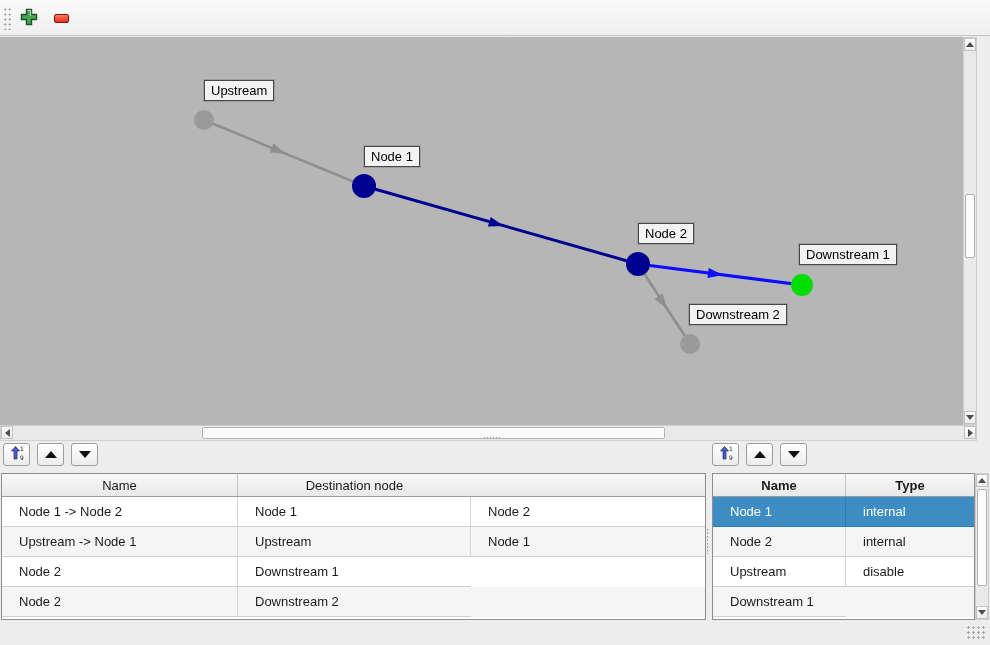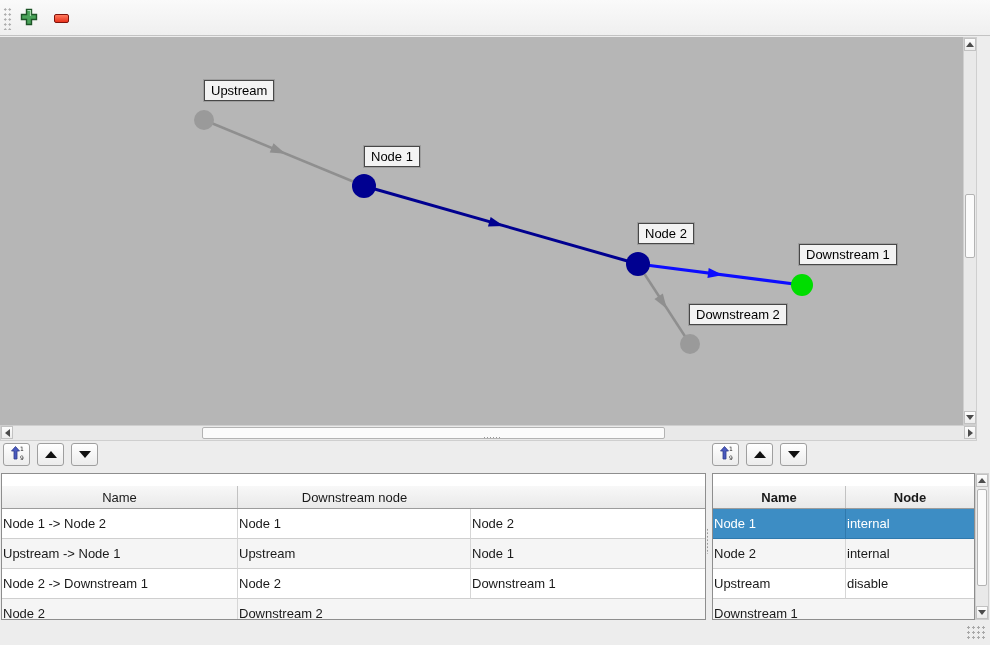--- a/index.html
+++ b/index.html
@@ -91,36 +91,36 @@
     background:linear-gradient(#ffffff,#ececec);
     display:flex; align-items:center; justify-content:center; cursor:pointer; padding:0;
   }
   .tri-b { width:0; height:0; }
   .tri-b.up   { border-left:6px solid transparent; border-right:6px solid transparent; border-bottom:7px solid #111; }
   .tri-b.down { border-left:6px solid transparent; border-right:6px solid transparent; border-top:7px solid #111; }
   
   .dtable { position:absolute; top:473px; background:#fff; border:1px solid #8e8e8e; overflow:hidden; }
   .dtable.left-table  { left:1px;   width:705px; height:147px; }
   .dtable.right-table { left:712px; width:263px; height:147px; }
-  .thead { display:grid; height:23px; background:linear-gradient(#f8f8f8,#e9e9e9); border-bottom:1px solid #9c9c9c;margin-top:12px; }
+  .thead { display:grid; height:23px; background:linear-gradient(#f8f8f8,#e9e9e9); border-bottom:1px solid #9c9c9c; }
   .left-table  .thead { grid-template-columns:236px 233px 234px; }
   .right-table .thead { grid-template-columns:133px 128px; }
   .th {
     display:flex; align-items:center; justify-content:center;
     border-right:1px solid #c2c2c2; font-size:13px; cursor:default; overflow:hidden;
   }
   .th:last-child { border-right:none; }
   .right-table .th { font-weight:bold; }
   .trow { display:grid; height:30px; background:#fff; }
   .left-table  .trow { grid-template-columns:236px 233px 234px; }
   .right-table .trow { grid-template-columns:133px 128px; }
   .trow.alt { background:#f5f5f5; }
   .trow.selected { background:#3d8dc4; color:#fff; }
   .td {
-    display:flex; align-items:center; padding-left:1px;
+    display:flex; align-items:center; padding-left:17px;
     border-right:1px solid #d6d6d6; border-bottom:1px solid #cfcfcf;
     white-space:nowrap; overflow:hidden; font-size:13px;
   }
   .td:last-child { border-right:none; }
   .trow.selected .td { border-right-color:#2f79ad; border-bottom-color:#2f79ad; }
   .filler-row { height:100%; background:#fff; }
 </style>
 </head>
 <body>
 
@@ -222,50 +222,49 @@
       <span class="tri-b up"></span>
     </button>
   <button class="pbtn">
       <span class="tri-b down"></span>
     </button>
 </div>
 
 <div class="dtable left-table">
   <div class="thead">
     <div class="th">Name</div>
-    <div class="th">Downstream node</div>
+    <div class="th">Destination node</div>
   </div>
   <div class="trow">
     <div class="td">Node 1 -&gt; Node 2</div>
     <div class="td">Node 1</div>
     <div class="td">Node 2</div>
   </div>
   <div class="trow alt">
     <div class="td">Upstream -&gt; Node 1</div>
     <div class="td">Upstream</div>
     <div class="td">Node 1</div>
   </div>
   <div class="trow">
-    <div class="td">Node 2 -&gt; Downstream 1</div>
     <div class="td">Node 2</div>
     <div class="td">Downstream 1</div>
   </div>
   <div class="trow alt">
     <div class="td">Node 2</div>
     <div class="td">Downstream 2</div>
   </div>
   <div class="filler-row"></div>
 </div>
 
 <div class="v-splitter-dots"></div>
 
 <div class="dtable right-table">
   <div class="thead">
     <div class="th">Name</div>
-    <div class="th">Node</div>
+    <div class="th">Type</div>
   </div>
   <div class="trow selected">
     <div class="td">Node 1</div>
     <div class="td">internal</div>
   </div>
   <div class="trow alt">
     <div class="td">Node 2</div>
     <div class="td">internal</div>
   </div>
   <div class="trow">

